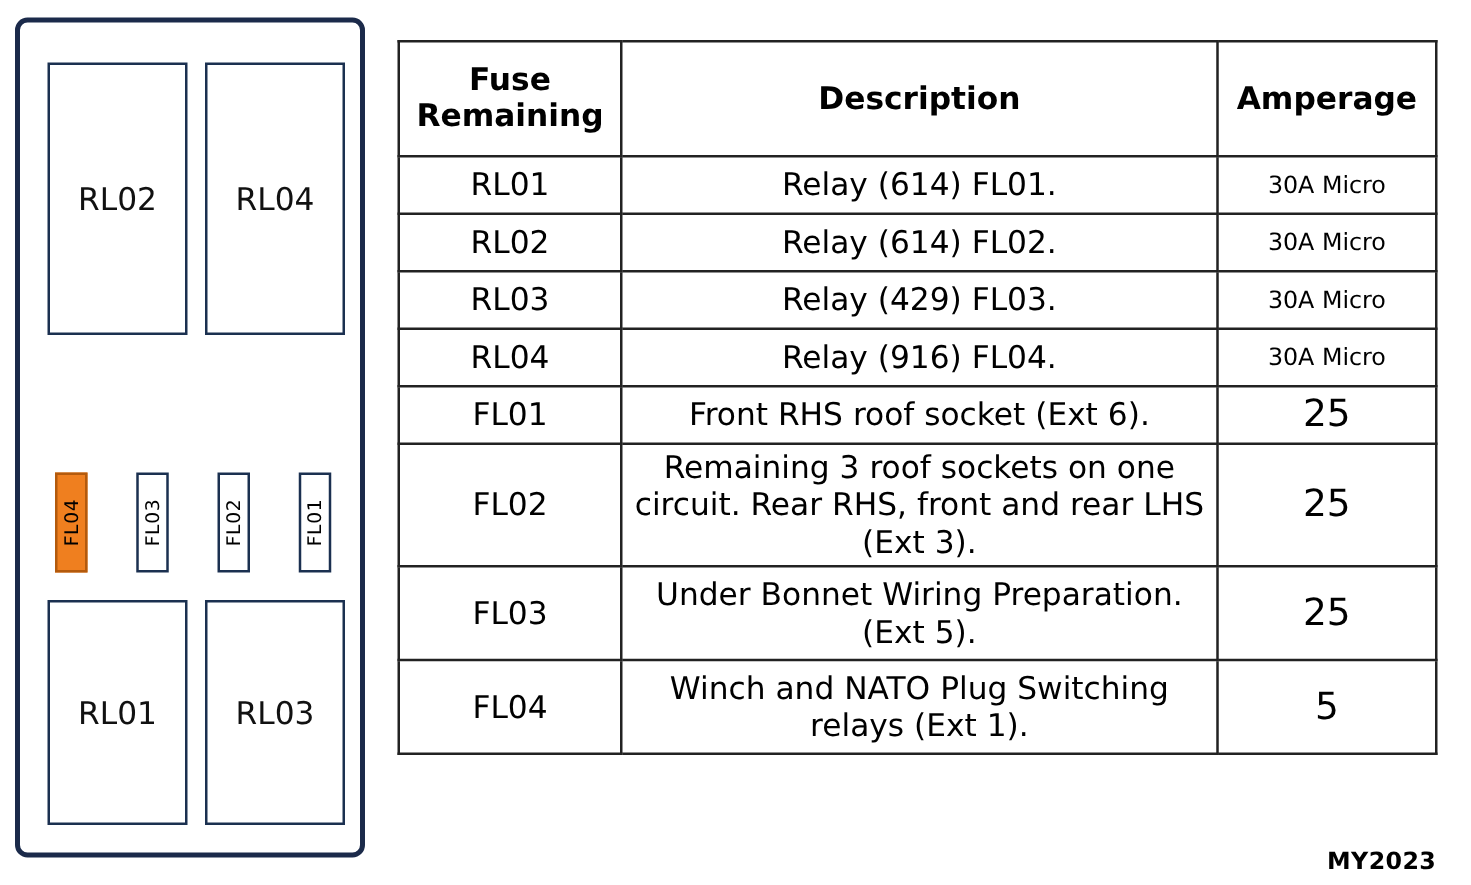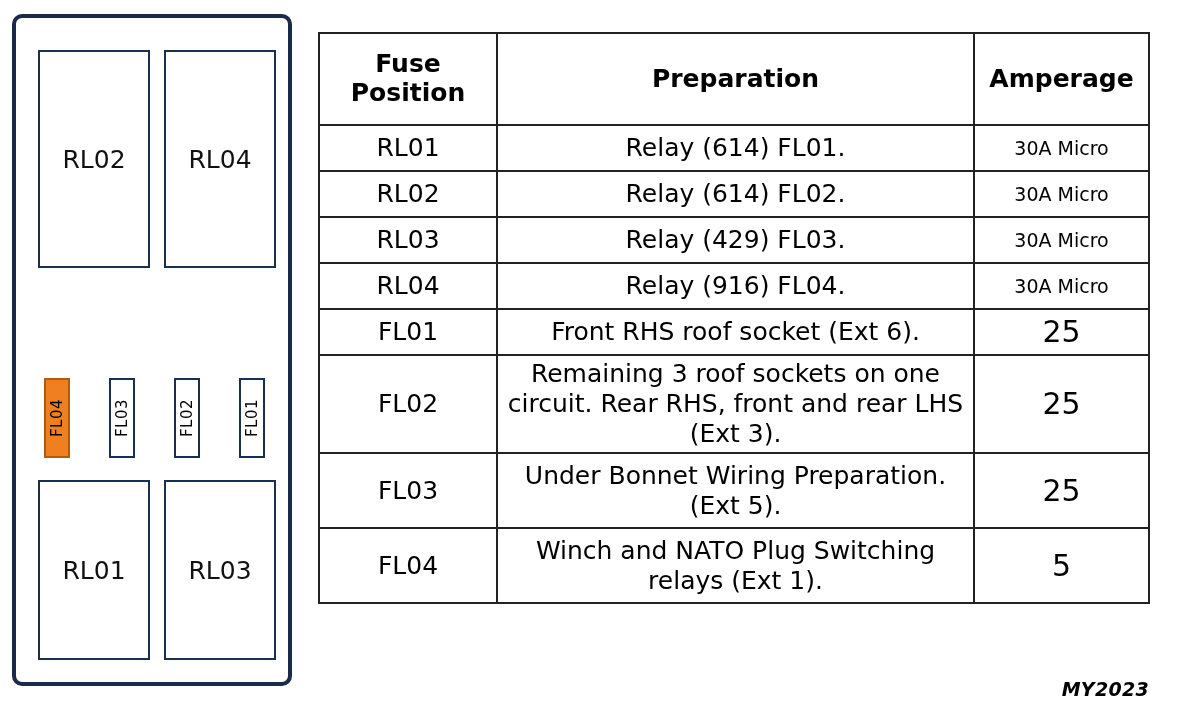--- a/index.html
+++ b/index.html
@@ -116,21 +116,20 @@
   .row-h3 td { height: 75px; }
 
   
   #footer-code {
     position: absolute;
     right: 28px;
     bottom: 8px;
     font-size: 19px;
     font-weight: bold;
     letter-spacing: 0.3px;
-    font-style: italic;
   }
 </style>
 </head>
 <body>
 
 <div id="fusebox">
 
   <div class="relay" id="relay-rl02">
     <span>RL02</span>
   </div>
@@ -168,23 +167,23 @@
 <table id="fuse-table">
   <colgroup>
     <col class="col-pos">
     <col class="col-desc">
     <col class="col-amp">
   </colgroup>
   <thead>
     <tr>
       <th>
         <div>Fuse</div>
-        <div>Position</div>
+        <div>Remaining</div>
       </th>
-      <th>Preparation</th>
+      <th>Description</th>
       <th>Amperage</th>
     </tr>
   </thead>
   <tbody>
     <tr class="row-h1">
       <td>RL01</td>
       <td>Relay (614) FL01.</td>
       <td class="amp-small">30A Micro</td>
     </tr>
     <tr class="row-h1">

